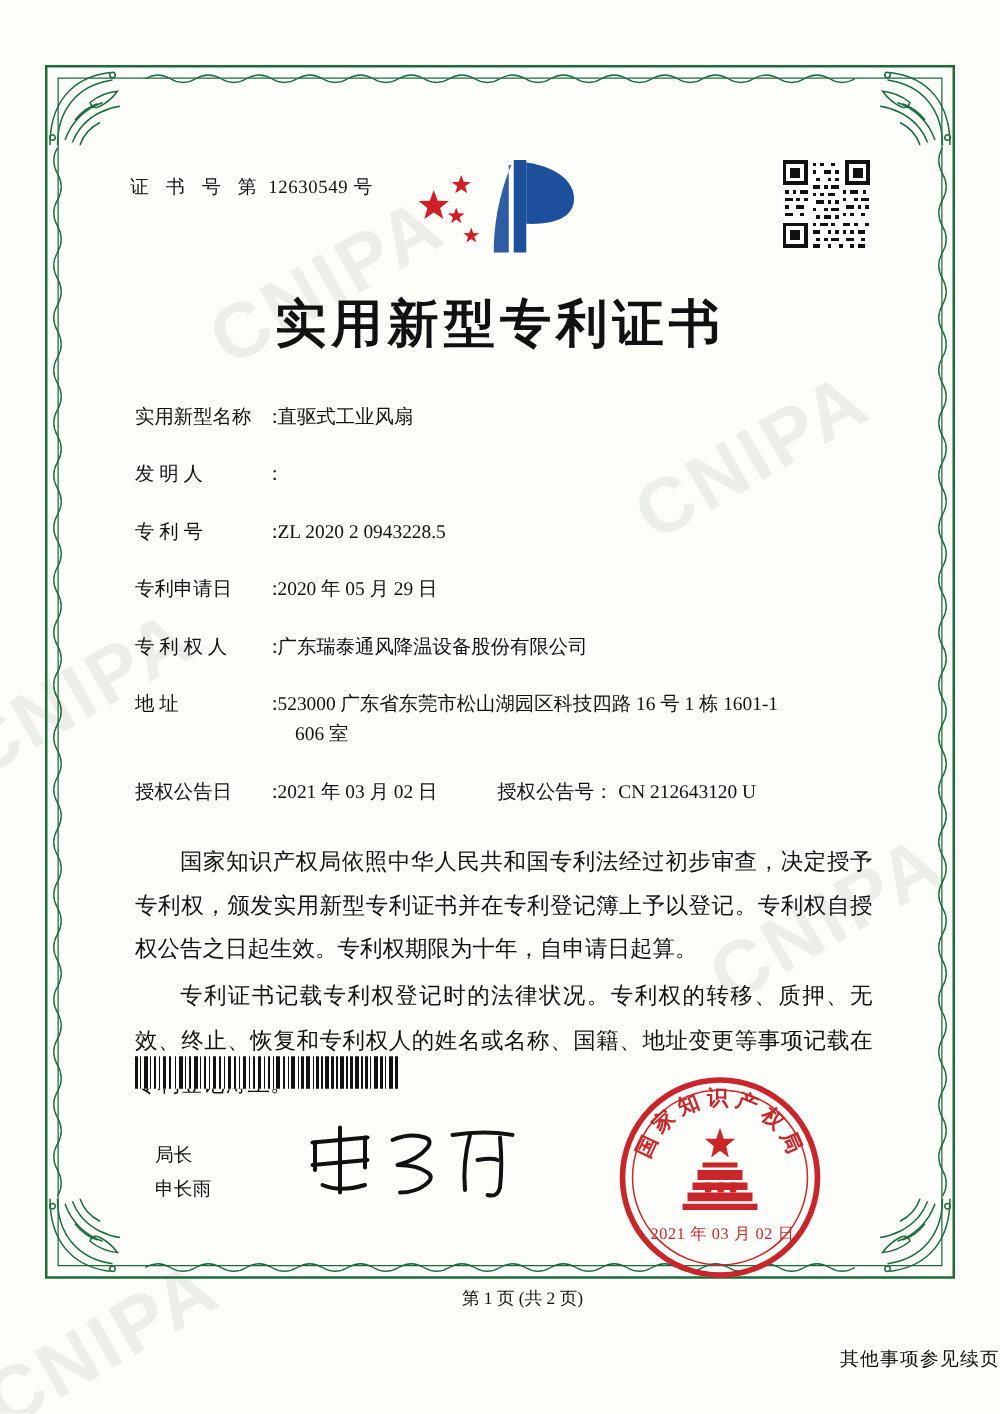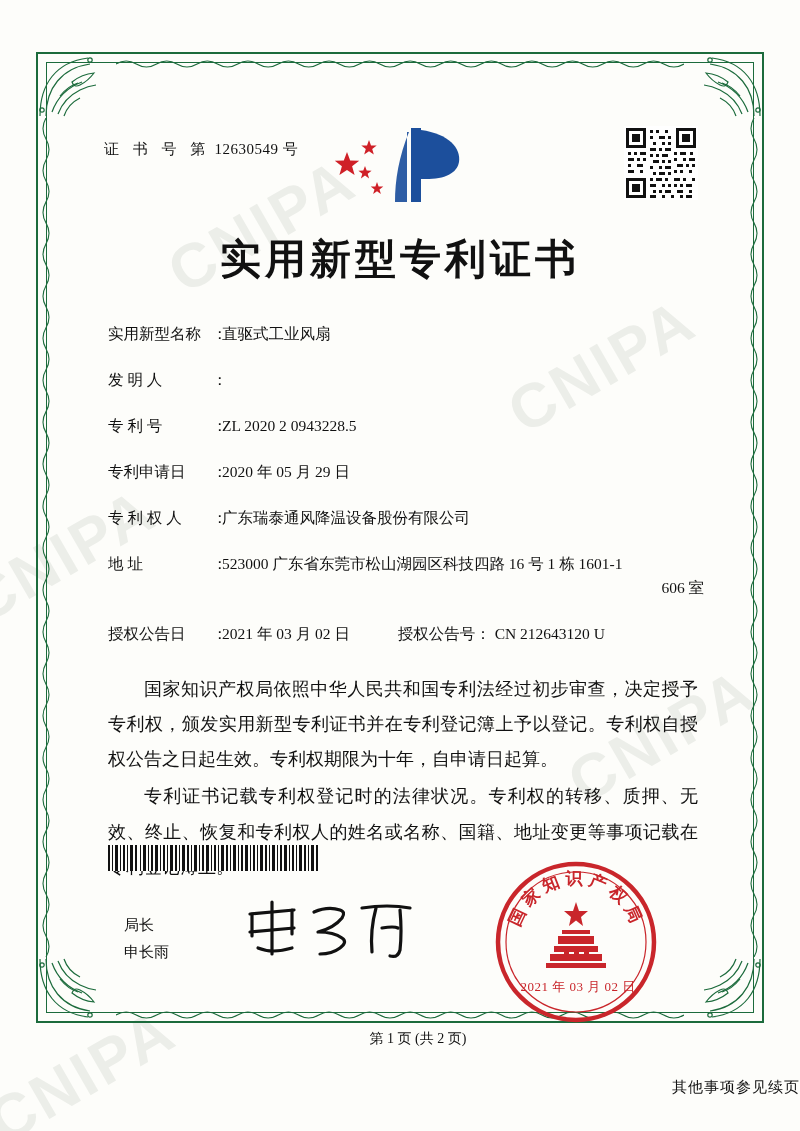--- a/index.html
+++ b/index.html
@@ -157,21 +157,21 @@
   }
   .field .lbl {
     width: 104px;
     flex: none;
     display: flex;
     justify-content: space-between;
     white-space: nowrap;
   }
   .field .colon { width: 10px; flex: none; }
   .field .val { flex: 1; }
-  .field .val .ind { display: block; padding-left: 14px; text-align: right; }
+  .field .val .ind { display: block; padding-left: 14px; }
 
   .field.two-col .val2-label {
     margin-left: 44px;
   }
 
   
   .paras {
     margin-top: 26px;
     padding: 0 6px 0 12px;
     font-size: 18px;

